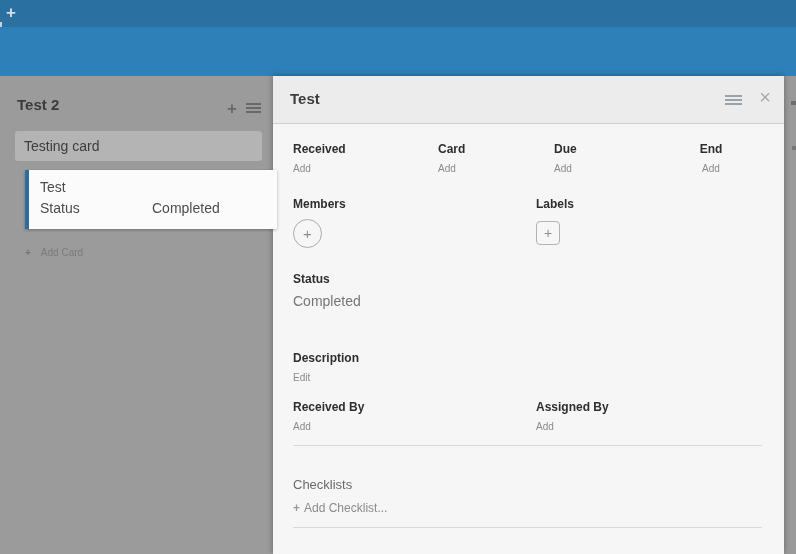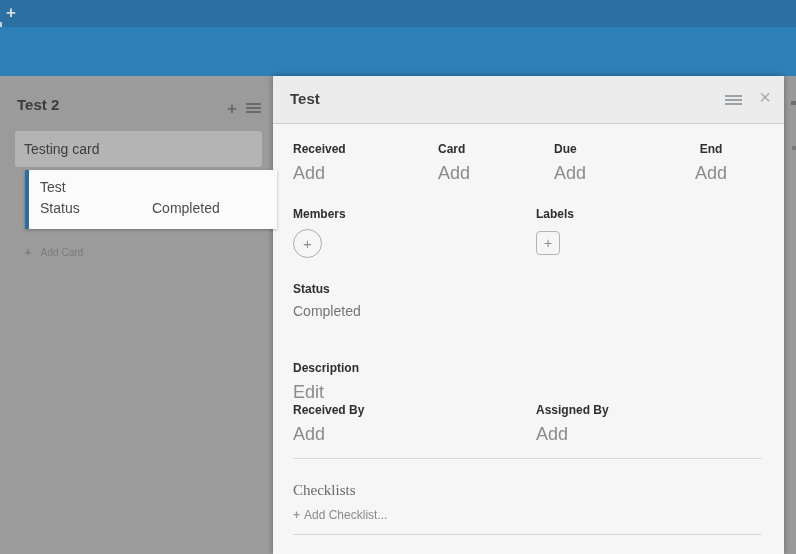--- a/index.html
+++ b/index.html
@@ -15,21 +15,21 @@
 
   
   .board { position:absolute; top:76px; left:0; width:796px; height:478px; background:#9b9b9b; }
 
   
   .list { position:absolute; left:0; top:4px; width:273px; height:100%; }
   .list-title { position:absolute; left:17px; top:16px; font-size:15px; font-weight:bold; color:#3c3c3c; }
   .list-plus { position:absolute; right:36px; top:19px; color:#696969; font-size:17px; font-weight:bold; cursor:pointer; }
   .bars { display:inline-block; width:15px; height:11px; position:absolute; right:12px; top:23px; cursor:pointer; }
   .bars i { display:block; height:2px; background:#696969; margin-bottom:2px; }
-  .composer { position:absolute; left:15px; top:51px; width:247px; height:36px; background:#b4b4b4;
+  .composer { position:absolute; left:15px; top:51px; width:247px; height:30px; background:#b4b4b4;
     border:none; border-radius:3px; color:#3d3d3d; font-size:14px; padding:0 0 0 9px;
     font-family:"Liberation Sans", sans-serif; outline:none; }
   .minicard { position:absolute; left:25px; top:90px; width:252px; height:59px; background:#fbfbfb;
     border-left:4px solid #2d6e9e; box-shadow:0 1px 3px rgba(0,0,0,0.28); z-index:5; cursor:pointer;
     padding:9px 0 0 11px; font-size:14px; color:#4c4c4c; }
   .minicard .row2 { display:flex; margin-top:5px; }
   .minicard .row2 .fld { width:112px; }
   .add-card { position:absolute; left:25px; top:167px; color:#7b7b7b; font-size:10px; cursor:pointer; }
   .add-card .pl { font-weight:bold; margin-right:10px; color:#767676; }
 
@@ -42,40 +42,40 @@
   .panel { position:absolute; left:273px; top:0; width:511px; height:478px; background:#f6f6f6;
     box-shadow:0 0 6px rgba(0,0,0,0.35); z-index:2; }
   .panel-header { position:relative; height:48px; background:#ececec; border-bottom:1px solid #cfcfcf; }
   .panel-title { position:absolute; left:17px; top:14px; font-size:15px; font-weight:bold; color:#3d3d3d; }
   .panel-bars { position:absolute; right:42px; top:19px; width:17px; height:12px; cursor:pointer; }
   .panel-bars i { display:block; height:2px; background:#9aa1a7; margin-bottom:2px; }
   .panel-close { position:absolute; right:13px; top:11px; font-size:20px; color:#a6abb0; cursor:pointer; line-height:1; }
 
   .panel-body { padding:18px 22px 0 20px; }
   .sec-label { font-size:12px; font-weight:bold; color:#2e2e2e; }
-  .action { font-size:18px; color:#8b8b8b; margin-top:7px; cursor:pointer; }
+  .action { font-size:10px; color:#8b8b8b; margin-top:7px; cursor:pointer; }
   .value { font-size:14px; color:#757575; margin-top:7px; }
 
   .dates-row { display:flex; margin-bottom:23px; }
   .dc1 { width:145px; } .dc2 { width:116px; } .dc3 { width:106px; } .dc4 { flex:1;text-align:center; }
 
   .two-col { display:flex; }
   .col-left { width:243px; }
   .members-row { margin-bottom:24px; }
   .circle-btn { margin-top:8px; width:29px; height:29px; border:1px solid #ababab; border-radius:50%;
     background:transparent; color:#8d8d8d; font-size:15px; line-height:27px; text-align:center; cursor:pointer; }
   .square-btn { margin-top:10px; width:24px; height:24px; border:1px solid #b3b3b3; border-radius:4px;
     background:transparent; color:#8d8d8d; font-size:14px; line-height:22px; text-align:center; cursor:pointer; }
 
   .status-sec { margin-bottom:42px; }
-  .desc-sec { }
+  .desc-sec { margin-bottom:17px; }
   .req-row { margin-bottom:0; }
   .hr { border:none; border-top:1px solid #d9d9d9; height:0; }
   .hr-1 { margin-top:13px; }
-  .checklists-label { margin-top:23px; font-size:15px; color:#6a6a6a;font-family:Liberation Serif, serif; }
+  .checklists-label { margin-top:31px; font-size:13px; color:#6a6a6a; }
   .add-checklist { margin-top:9px; font-size:12px; color:#8b8b8b; cursor:pointer; }
   .add-checklist .pl { color:#9a9a9a; font-weight:bold; margin-right:4px; }
   .hr-2 { margin-top:12px; }
 </style>
 </head>
 <body>
 
 <div class="stage">
 
   <div class="topbar-dark">

